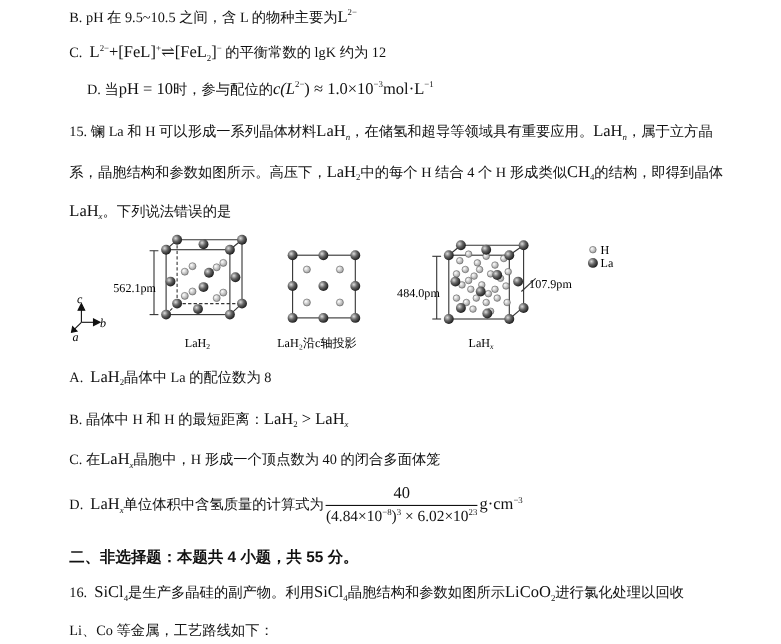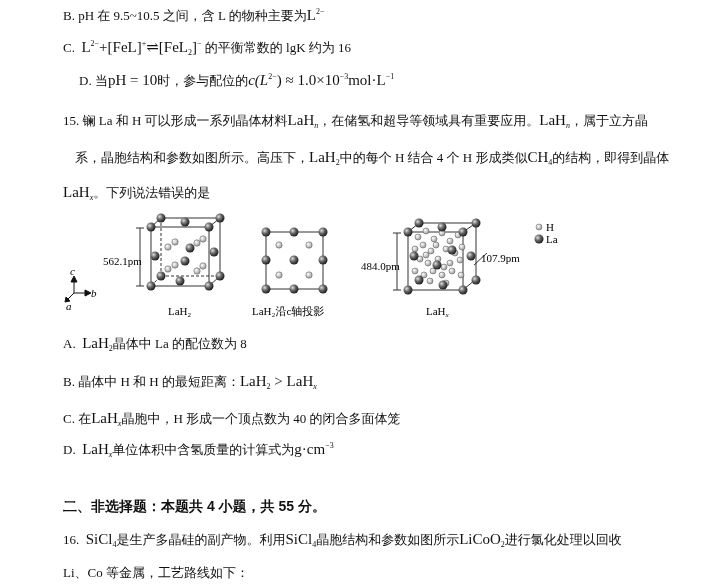--- a/index.html
+++ b/index.html
@@ -20,32 +20,32 @@
 </head>
 <body>
 
 <div class="line" style="top:8px;">
   <span>B. pH 在 9.5~10.5 之间，含 L 的物种主要为</span><span class="m">L</span><sup>2−</sup>
 </div>
 
 <div class="line" style="top:40px;">
   <span>C.</span>&nbsp;
   <span class="m">L</span><sup>2−</sup><span class="m">+[FeL]</span><sup>+</sup><span class="m">⇌</span><span class="m">[FeL</span><sub>2</sub><span class="m">]</span><sup>−</sup>
-  <span>的平衡常数的 lgK 约为 16</span>
+  <span>的平衡常数的 lgK 约为 12</span>
 </div>
 
 <div class="line" style="top:73px;margin-left:16px;">
   <span>D. 当</span><span class="m">pH = 10</span><span>时，参与配位的</span><span class="m it">c(L</span><sup>2−</sup><span class="m">) ≈ 1.0×10</span><sup>−3</sup><span class="m">mol·L</span><sup>−1</sup>
 </div>
 
 <div class="line" style="top:113px;">
   <span>15. 镧 La 和 H 可以形成一系列晶体材料</span><span class="m">LaH</span><sub class="it">n</sub><span>，在储氢和超导等领域具有重要应用。</span><span class="m">LaH</span><sub class="it">n</sub><span>，属于立方晶</span>
 </div>
 
-<div class="line" style="top:150px;margin-left:12px;">
+<div class="line" style="top:150px;">
   <span>系，晶胞结构和参数如图所示。高压下，</span><span class="m">LaH</span><sub>2</sub><span>中的每个 H 结合 4 个 H 形成类似</span><span class="m">CH</span><sub>4</sub><span>的结构，即得到晶体</span>
 </div>
 
 <div class="line" style="top:185px;">
   <span class="m">LaH</span><sub class="it">x</sub><span>。下列说法错误的是</span>
 </div>
 
 <svg style="position:absolute;left:0;top:205px;" width="710" height="115">
   <defs>
     <radialGradient id="la" cx="35%" cy="35%" r="65%">
@@ -218,21 +218,21 @@
 <div class="line" style="top:374px;">
   <span>B. 晶体中 H 和 H 的最短距离：</span><span class="m">LaH</span><sub>2</sub><span class="m"> &gt; </span><span class="m">LaH</span><sub class="it">x</sub>
 </div>
 
 <div class="line" style="top:411px;">
   <span>C. 在</span><span class="m">LaH</span><sub class="it">x</sub><span>晶胞中，H 形成一个顶点数为 40 的闭合多面体笼</span>
 </div>
 
 <div class="line" style="top:442px;">
   <span>D.</span>&nbsp;
-  <span class="m">LaH</span><sub class="it">x</sub><span>单位体积中含氢质量的计算式为</span><span class="m">g·cm</span><sup>−3</sup>
+  <span class="m">LaH</span><sub class="it">x</sub><span>单位体积中含氢质量的计算式为</span><span class="frac"><span class="num">40</span><span class="den"><span>(4.84×10</span><sup>−8</sup><span>)</span><sup>3</sup><span> × 6.02×10</span><sup>23</sup></span></span><span class="m">g·cm</span><sup>−3</sup>
 </div>
 
 <div class="line bold" style="top:499px;">二、非选择题：本题共 4 小题，共 55 分。</div>
 
 <div class="line" style="top:532px;">
   <span>16.</span>&nbsp;
   <span class="m">SiCl</span><sub>4</sub><span>是生产多晶硅的副产物。利用</span><span class="m">SiCl</span><sub>4</sub><span>晶胞结构和参数如图所示</span><span class="m">LiCoO</span><sub>2</sub><span>进行氯化处理以回收</span>
 </div>
 
 <div class="line" style="top:566px;">Li、Co 等金属，工艺路线如下：</div>

